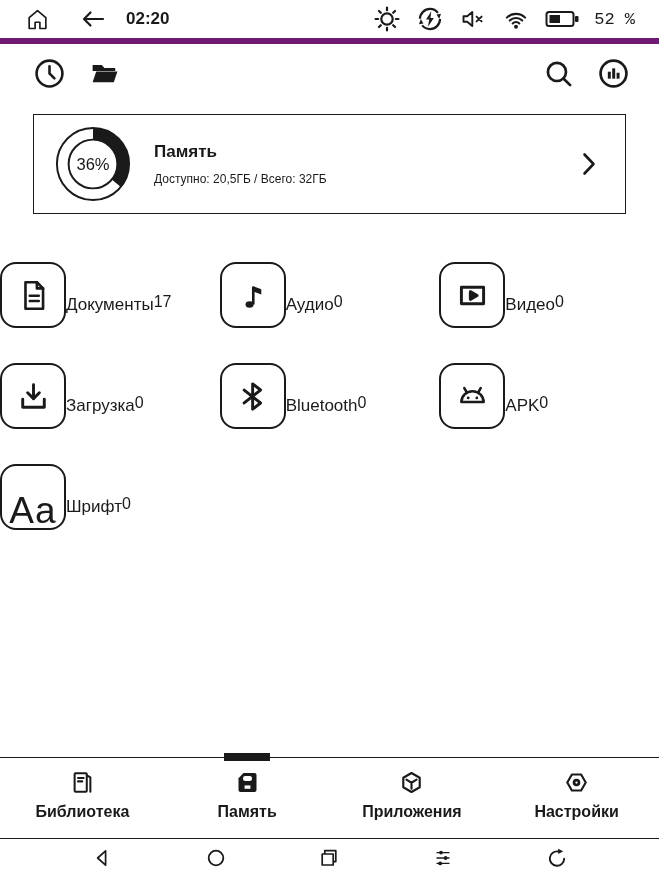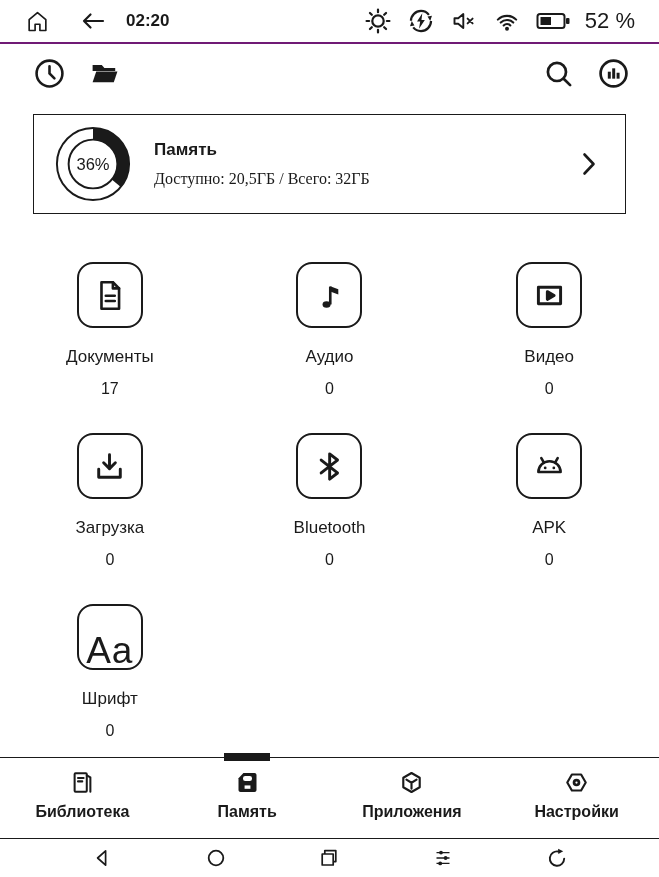--- a/index.html
+++ b/index.html
@@ -10,51 +10,51 @@
     font-family:"Liberation Sans", sans-serif;
     display:flex; flex-direction:column; overflow:hidden;
     position:relative;
   }
   svg { display:block; }
   .ic { color:#1a1a1a; }
 
   
   .statusbar {
     height:44px; flex:0 0 44px; display:flex; align-items:center;
-    padding:0 24px 0 25px; border-bottom:2px solid #701a75;
+    padding:0 24px 0 25px; border-bottom:6px solid #701a75;
   }
   .sb-left { display:flex; align-items:center; gap:26px; }
   .sb-time { font-size:17px; font-weight:700; margin-left:-6px; }
   .sb-right { margin-left:auto; display:flex; align-items:center; gap:15px; }
-  .sb-batt-text { font-size:22px; }
+  .sb-batt-text { font-size:17px;font-family:Liberation Mono, monospace; }
 
   
   .toolbar { height:58px; flex:0 0 58px; display:flex; align-items:center; padding:0 30px 0 34px; }
   .tb-left { display:flex; align-items:center; gap:24px; }
   .tb-right { margin-left:auto; display:flex; align-items:center; gap:24px; }
   .tb-btn { cursor:pointer; }
 
   
   .card {
     margin:12px 33px 0 33px; height:100px; flex:0 0 100px;
     border:1.5px solid #1a1a1a; display:flex; align-items:center;
     padding:0 28px 0 20px; gap:22px; background:#fff;
   }
   .donut-wrap { position:relative; width:78px; height:78px; flex:0 0 78px; }
   .card-texts { display:flex; flex-direction:column; gap:10px; }
   .card-title { font-size:17px; font-weight:700; }
-  .card-sub { font-size:16px;font-family:Liberation Serif, serif; }
+  .card-sub { font-size:12px; }
   .card-chevron { margin-left:auto; }
 
   
   .grid {
     flex:1 1 auto; display:grid; grid-template-columns:repeat(3,1fr);
     padding-top:48px; row-gap:35px; align-content:start;
   }
-  .cell { display:flex; flex-direction:column; align-items:center; }
+  .cell { display:flex; flex-direction:row; align-items:center; }
   .tile {
     width:66px; height:66px; border:2.5px solid #1a1a1a; border-radius:16px;
     display:flex; align-items:center; justify-content:center; cursor:pointer; background:#fff;
   }
   .cat-label { margin-top:19px; font-size:17px; }
   .cat-count { margin-top:13px; font-size:16px; }
   .font-glyph { font-size:37px; font-weight:500; letter-spacing:1px;margin-top:28px; }
 
   
   .bottomnav {

